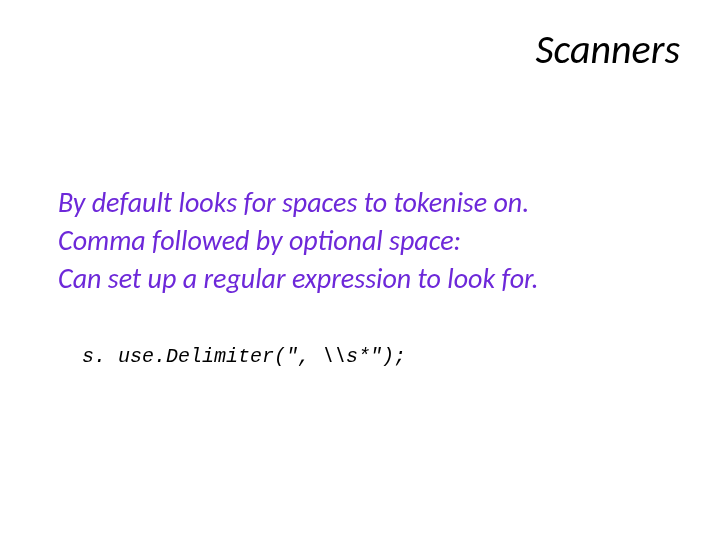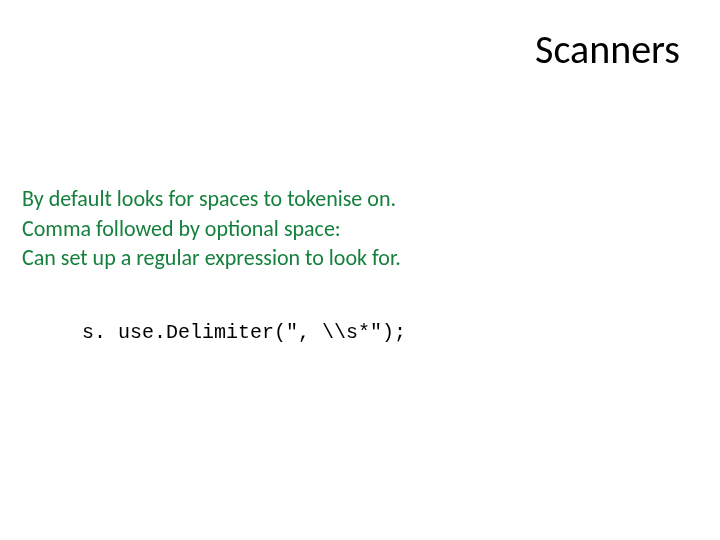--- a/index.html
+++ b/index.html
@@ -1,15 +1,15 @@
 <!DOCTYPE html>
 <html><head>
 <meta charset="utf-8">
 <style>
-  * { margin: 0; padding: 0; box-sizing: border-box; }
+  * { margin: 0; padding: 0; box-sizing: border-box; font-style: italic; }
   html, body { width: 720px; height: 540px; }
   body {
     background: #ffffff;
     font-family: Calibri, "Segoe UI", Arial, sans-serif;
     color: #000;
     position: relative;
   }
   .slide {
     width: 720px;
     height: 540px;
@@ -17,25 +17,26 @@
   }
   .title {
     font-size: 40px;
     font-weight: 400;
     text-align: right;
     color: #000;
     margin-bottom: 110px;
     padding-right: 10px;
   }
   .body-text {
-    font-size: 22px;
+    font-size: 28px;
     line-height: 1.35;
-    color: #15803d;
+    color: #6d28d9;
     font-weight: 400;
     padding-left: 2px;
+    margin-left: 36px;
   }
   .body-text p { margin: 0; }
   .code {
     font-family: "Courier New", Courier, monospace;
     font-size: 20px;
     margin-top: 48px;
     padding-left: 62px;
     white-space: pre;
   }
 </style>

